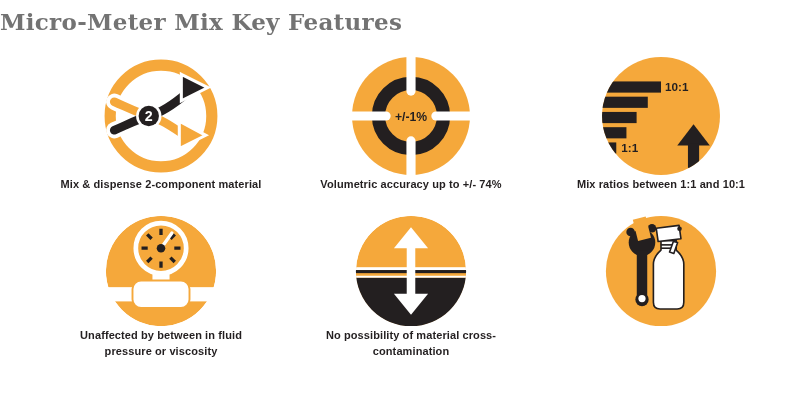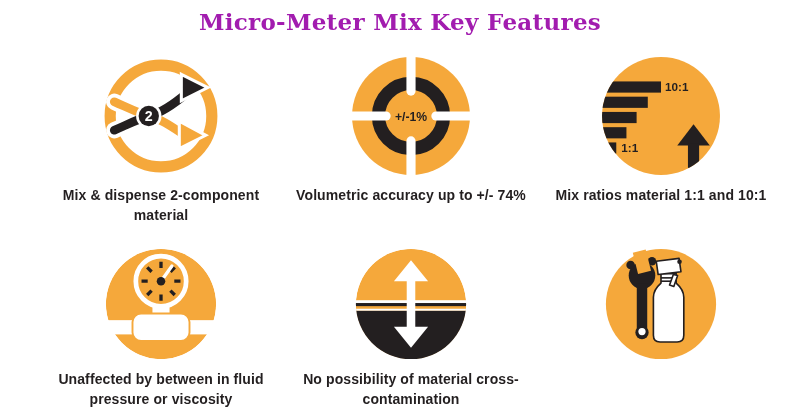--- a/index.html
+++ b/index.html
@@ -5,43 +5,41 @@
   html,body { margin:0; padding:0; }
   body {
     width:800px; height:411px;
     background:#ffffff;
     font-family:"Liberation Sans", sans-serif;
     color:#231f20;
     overflow:hidden;
   }
   .title {
     margin:8px 0 0 0;
-    text-align:center;
     font-family:"DejaVu Serif", serif;
     font-weight:bold;
     font-size:23px;
     letter-spacing:0.3px;
-    color:#a21caf;
+    color:#737373;
   }
   .grid {
     display:grid;
     grid-template-columns:repeat(3, 1fr);
     padding:0 14px 0 36px;
     margin-top:20px;
     row-gap:22px;
   }
   .cell {
     display:flex;
     flex-direction:column;
     align-items:center;
   }
   .icon-wrap { line-height:0; }
   .caption {
-    margin-top:9px;
-    font-size:14px;
+    font-size:11px;
     font-weight:bold;
     line-height:1.4;
     text-align:center;
     white-space:pre-line;
     letter-spacing:0.1px;
     color:#231f20;
   }
   svg text {
     font-family:"Liberation Sans", sans-serif;
     font-weight:bold;
@@ -106,21 +104,21 @@
           <rect x="-6" y="56" width="42" height="11" fill="#231F20"></rect>
           <rect x="-6" y="71" width="32" height="11" fill="#231F20"></rect>
           <rect x="-6" y="86" width="22" height="11" fill="#231F20"></rect>
           <polygon points="76,89 92,68 108,89" fill="#231F20"></polygon>
           <rect x="86.5" y="87" width="11" height="24" fill="#231F20"></rect>
         </g>
         <text x="64" y="35.5" font-size="11.5" fill="#231F20" text-anchor="start">10:1</text>
         <text x="21" y="95.5" font-size="11.5" fill="#231F20" text-anchor="start">1:1</text>
       </svg>
     </div>
-    <div class="caption">Mix ratios material 1:1 and 10:1</div>
+    <div class="caption">Mix ratios between 1:1 and 10:1</div>
   </div>
 
   <div class="cell">
     <div class="icon-wrap">
       <svg width="114" height="114" viewBox="0 0 120 120">
         <defs>
             <clipPath id="clip-gauge">
               <circle cx="60" cy="60" r="58"></circle>
             </clipPath>
           </defs>

